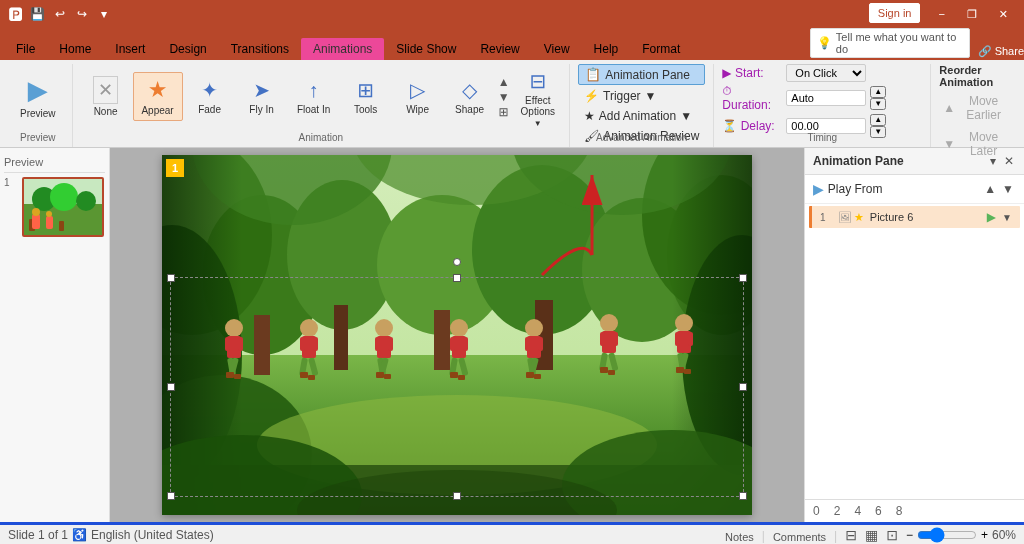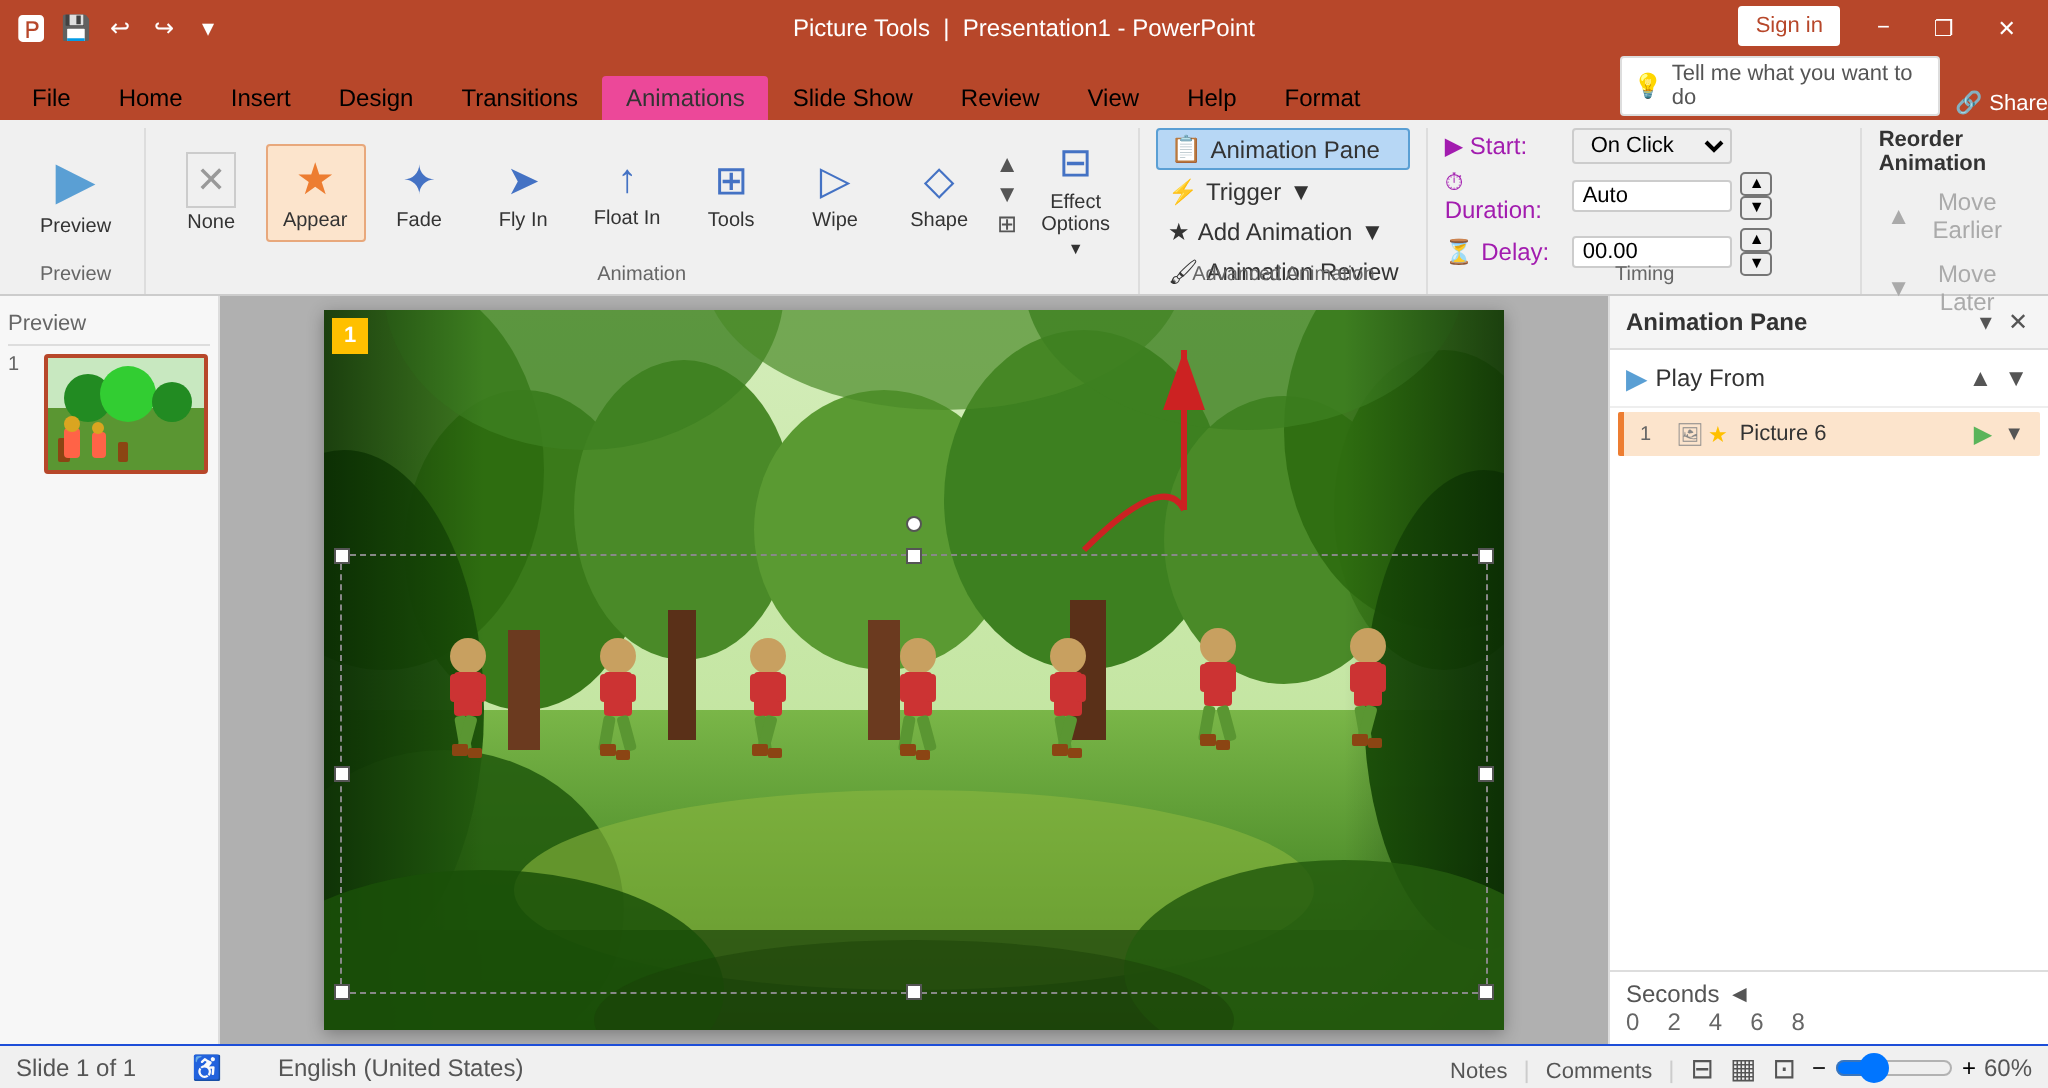--- a/index.html
+++ b/index.html
@@ -397,51 +397,46 @@
       margin-top: auto;
       border-top: 1px solid #ddd;
       padding: 4px 8px;
     }
     .timeline-controls { display: flex; align-items: center; gap: 4px; font-size: 10px; color: #555; }
     .ruler-marks { display: flex; gap: 14px; font-size: 9px; color: #666; }
 
     
     .status-bar {
       background: #f0f0f0;
-      border-top: 1px solid #1d4ed8;
+      border-top: 3px solid #1d4ed8;
       height: 22px;
       display: flex;
       align-items: center;
       padding: 0 8px;
-      gap: 28px;
+      gap: 4px;
       flex-shrink: 0;
       font-size: 11px;
       color: #555;
     }
     .status-right { margin-left: auto; display: flex; align-items: flex-end; gap: 8px; }
     .zoom-control { display: flex; align-items: center; gap: 4px; }
   </style>
 </head>
 <body>
 
 <div class="title-bar">
   <div class="title-bar-left">
     <span style="font-size:16px;">🅿</span>
     <div class="quick-access">
       <button class="qa-btn">💾</button>
       <button class="qa-btn">↩</button>
       <button class="qa-btn">↪</button>
       <button class="qa-btn">▾</button>
     </div>
   </div>
-  <span style="position:absolute;left:50%;transform:translateX(-50%);font-size:12px;color:white;">
-    <span>Picture Tools</span>
-    &nbsp;|&nbsp;
-    <span>Presentation1 - PowerPoint</span>
-  </span>
   <div class="title-bar-right">
     <button class="signin-btn">Sign in</button>
     <button class="title-btn">−</button>
     <button class="title-btn">❐</button>
     <button class="title-btn close">✕</button>
   </div>
 </div>
 
 <div class="ribbon-tabs">
   <div class="ribbon-tab">File</div>
@@ -835,24 +830,20 @@
         <span style="font-size:11px;color:#888;">🖼</span>
         <span style="font-size:11px;color:#ffc000;">★</span>
       </div>
       <span class="anim-list-name">Picture 6</span>
       <span class="anim-list-play">▶</span>
       <span class="anim-list-dropdown">▼</span>
     </div>
 
     <div style="flex:1;"></div>
     <div class="timeline-area">
-      <div class="timeline-controls">
-        <span>Seconds</span>
-        <span style="cursor:pointer;">◄</span>
-      </div>
       <div class="ruler-marks">
         <span>0</span>
         <span>2</span>
         <span>4</span>
         <span>6</span>
         <span>8</span>
       </div>
     </div>
   </div>
 </div>

